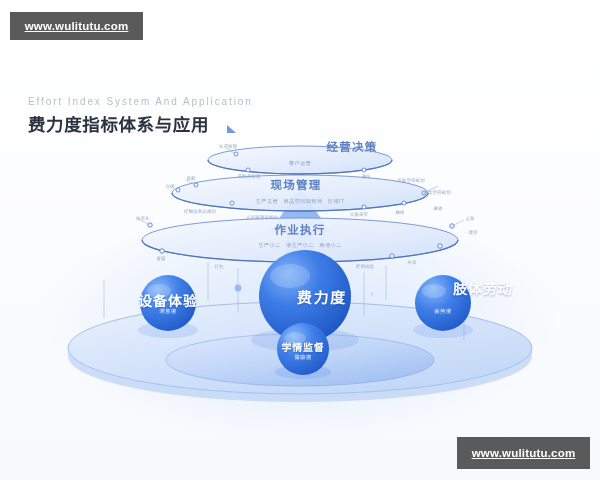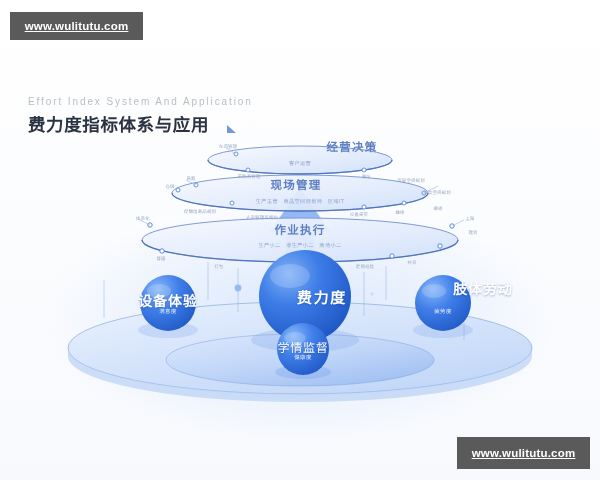--- a/index.html
+++ b/index.html
@@ -76,21 +76,21 @@
     text-shadow:0 1px 2px rgba(20,50,120,.35);
   }
   .bub-t{
     font-size:14px;font-weight:700;color:#ffffff;letter-spacing:.9px;
     text-shadow:0 1px 2px rgba(20,50,120,.35);
   }
   .bub-s{
     font-size:5.4px;color:#dfe9ff;letter-spacing:.5px;
   }
   .bub-t-sm{
-    font-size:12px;font-weight:400;color:#ffffff;letter-spacing:.8px;
+    font-size:10px;font-weight:700;color:#ffffff;letter-spacing:.8px;
     text-shadow:0 1px 2px rgba(20,50,120,.35);
     text-align:right;
   }
 </style>
 </head>
 <body>
 
 <div id="stage">
 
   <div class="title-block">

